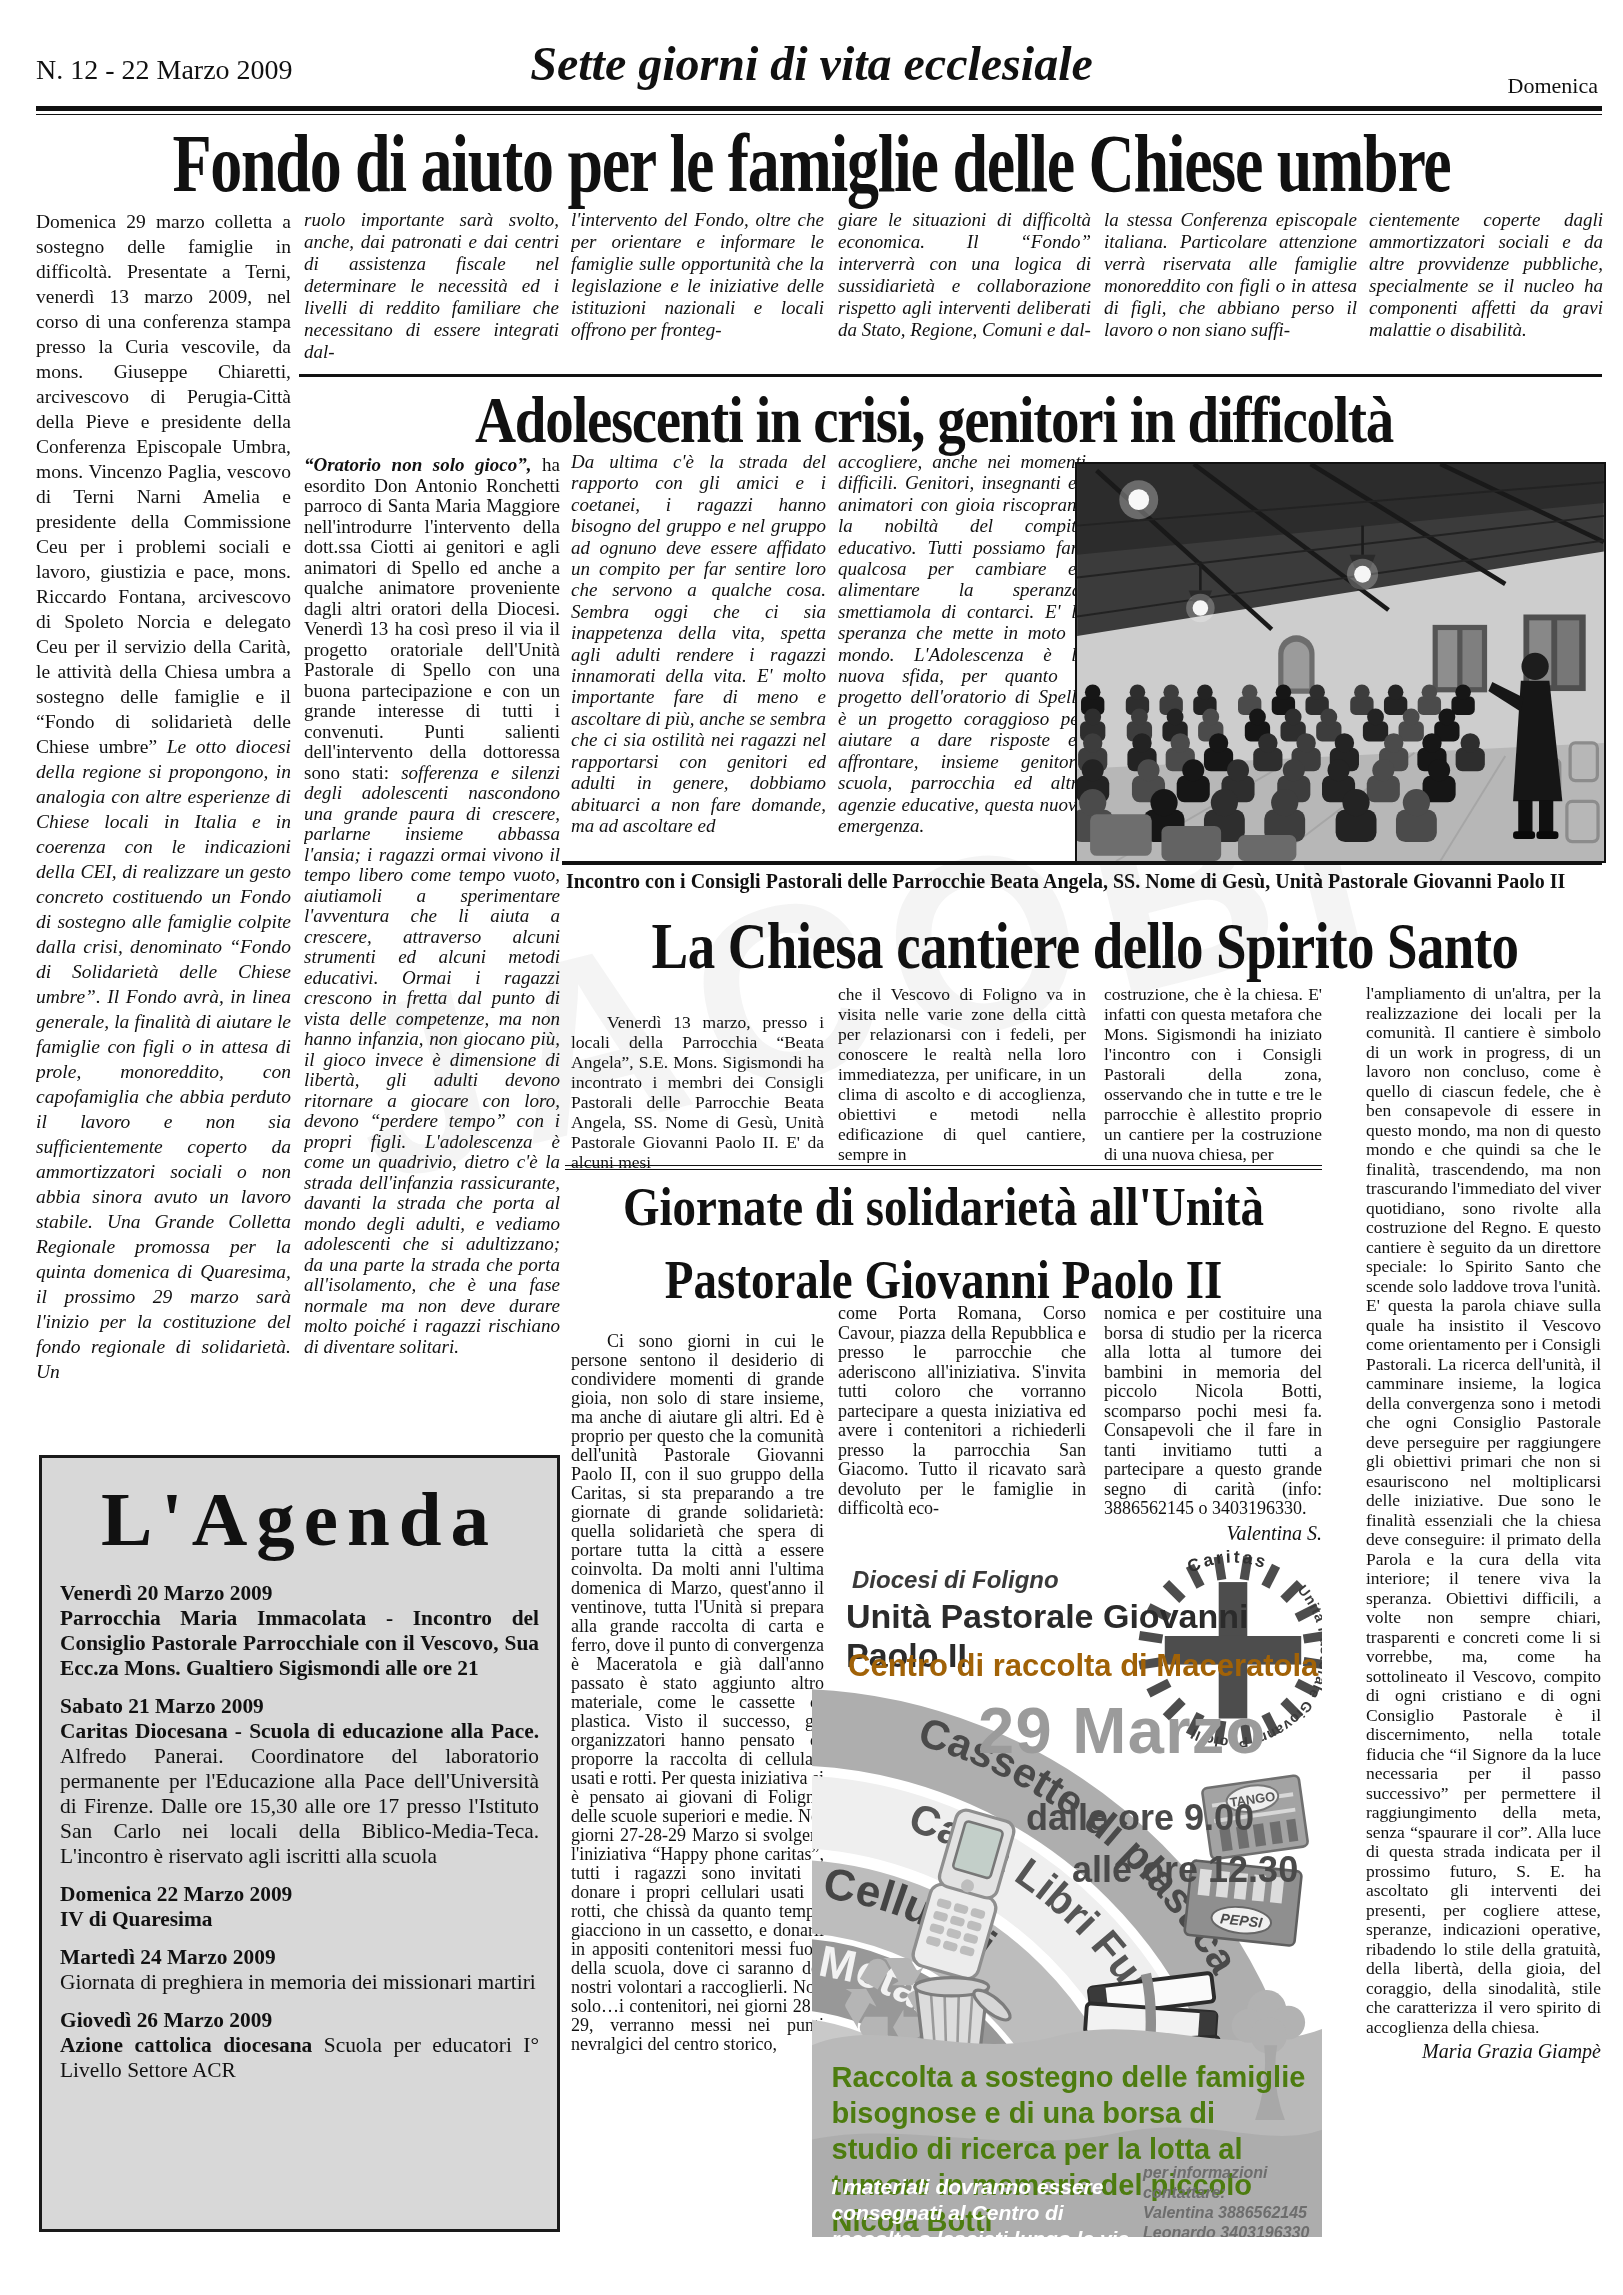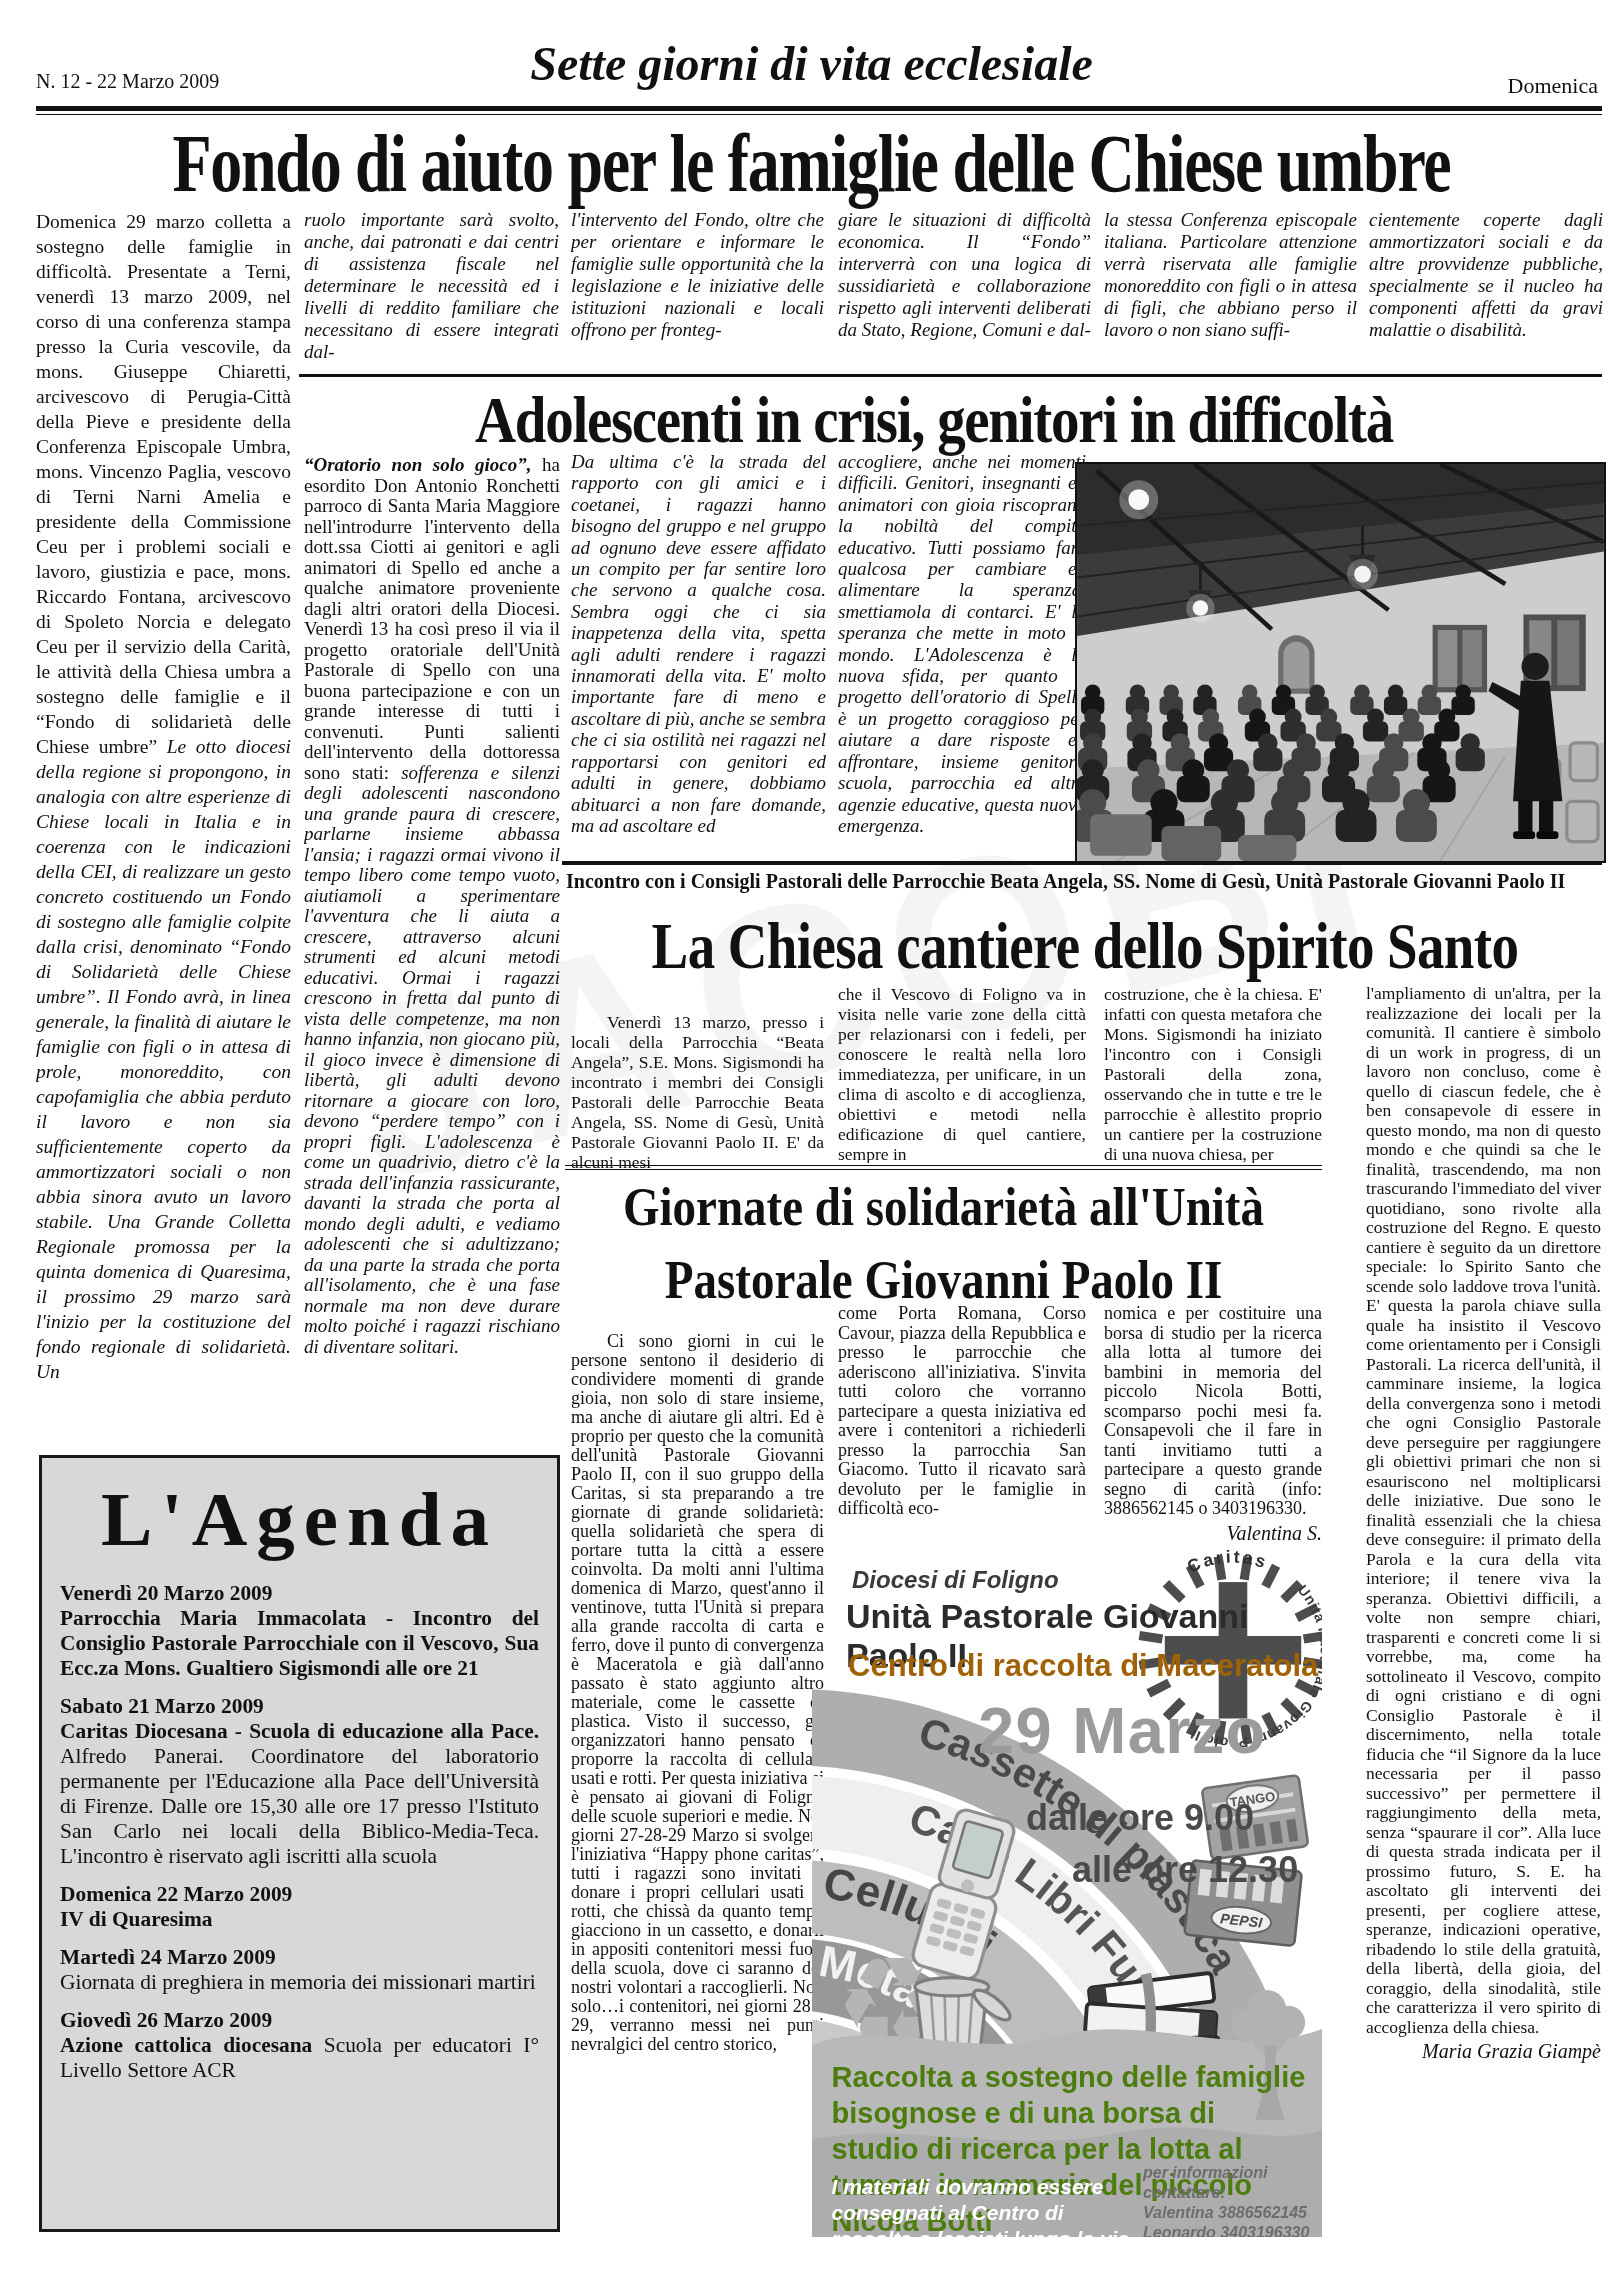--- a/index.html
+++ b/index.html
@@ -1,20 +1,20 @@
 <!DOCTYPE html>
 <html lang="it" style="font-size:10.4px"><head>
 <meta charset="utf-8">
 <style>
   html,body{margin:0;padding:0;background:#888;}
   #page{position:relative;width:1623px;height:2295px;background:#ffffff;overflow:hidden;
         font-family:"Liberation Serif","DejaVu Serif",serif;color:#111;}
   .abs{position:absolute;}
   
-  .hdr-issue{left:36px;top:70px;font-size:20px;}
+  .hdr-issue{left:36px;top:54px;font-size:28px;}
   .hdr-masthead{left:0;top:36px;width:1623px;text-align:center;font-size:48px;font-weight:bold;font-style:italic;}
   .hdr-day{right:25px;top:73px;font-size:22px;}
   .rule{background:#111;}
   
   .h1wrap{left:0;top:117px;width:1623px;text-align:center;}
   .h1{display:inline-block;font-size:64px;font-weight:bold;white-space:nowrap;transform:scale(1.0,1.28);transform-origin:center top;letter-spacing:-1.3px;}
   .h2wrap{left:299px;top:382px;width:1270px;text-align:center;}
   .h2{display:inline-block;font-size:57px;font-weight:bold;white-space:nowrap;transform:scale(1.0,1.16);transform-origin:center top;letter-spacing:-1.3px;}
   .h3wrap{left:568px;top:908px;width:1034px;text-align:center;}
   .h3{display:inline-block;font-size:55px;font-weight:bold;white-space:nowrap;transform:scale(1.0,1.2);transform-origin:center top;letter-spacing:-0.6px;}

